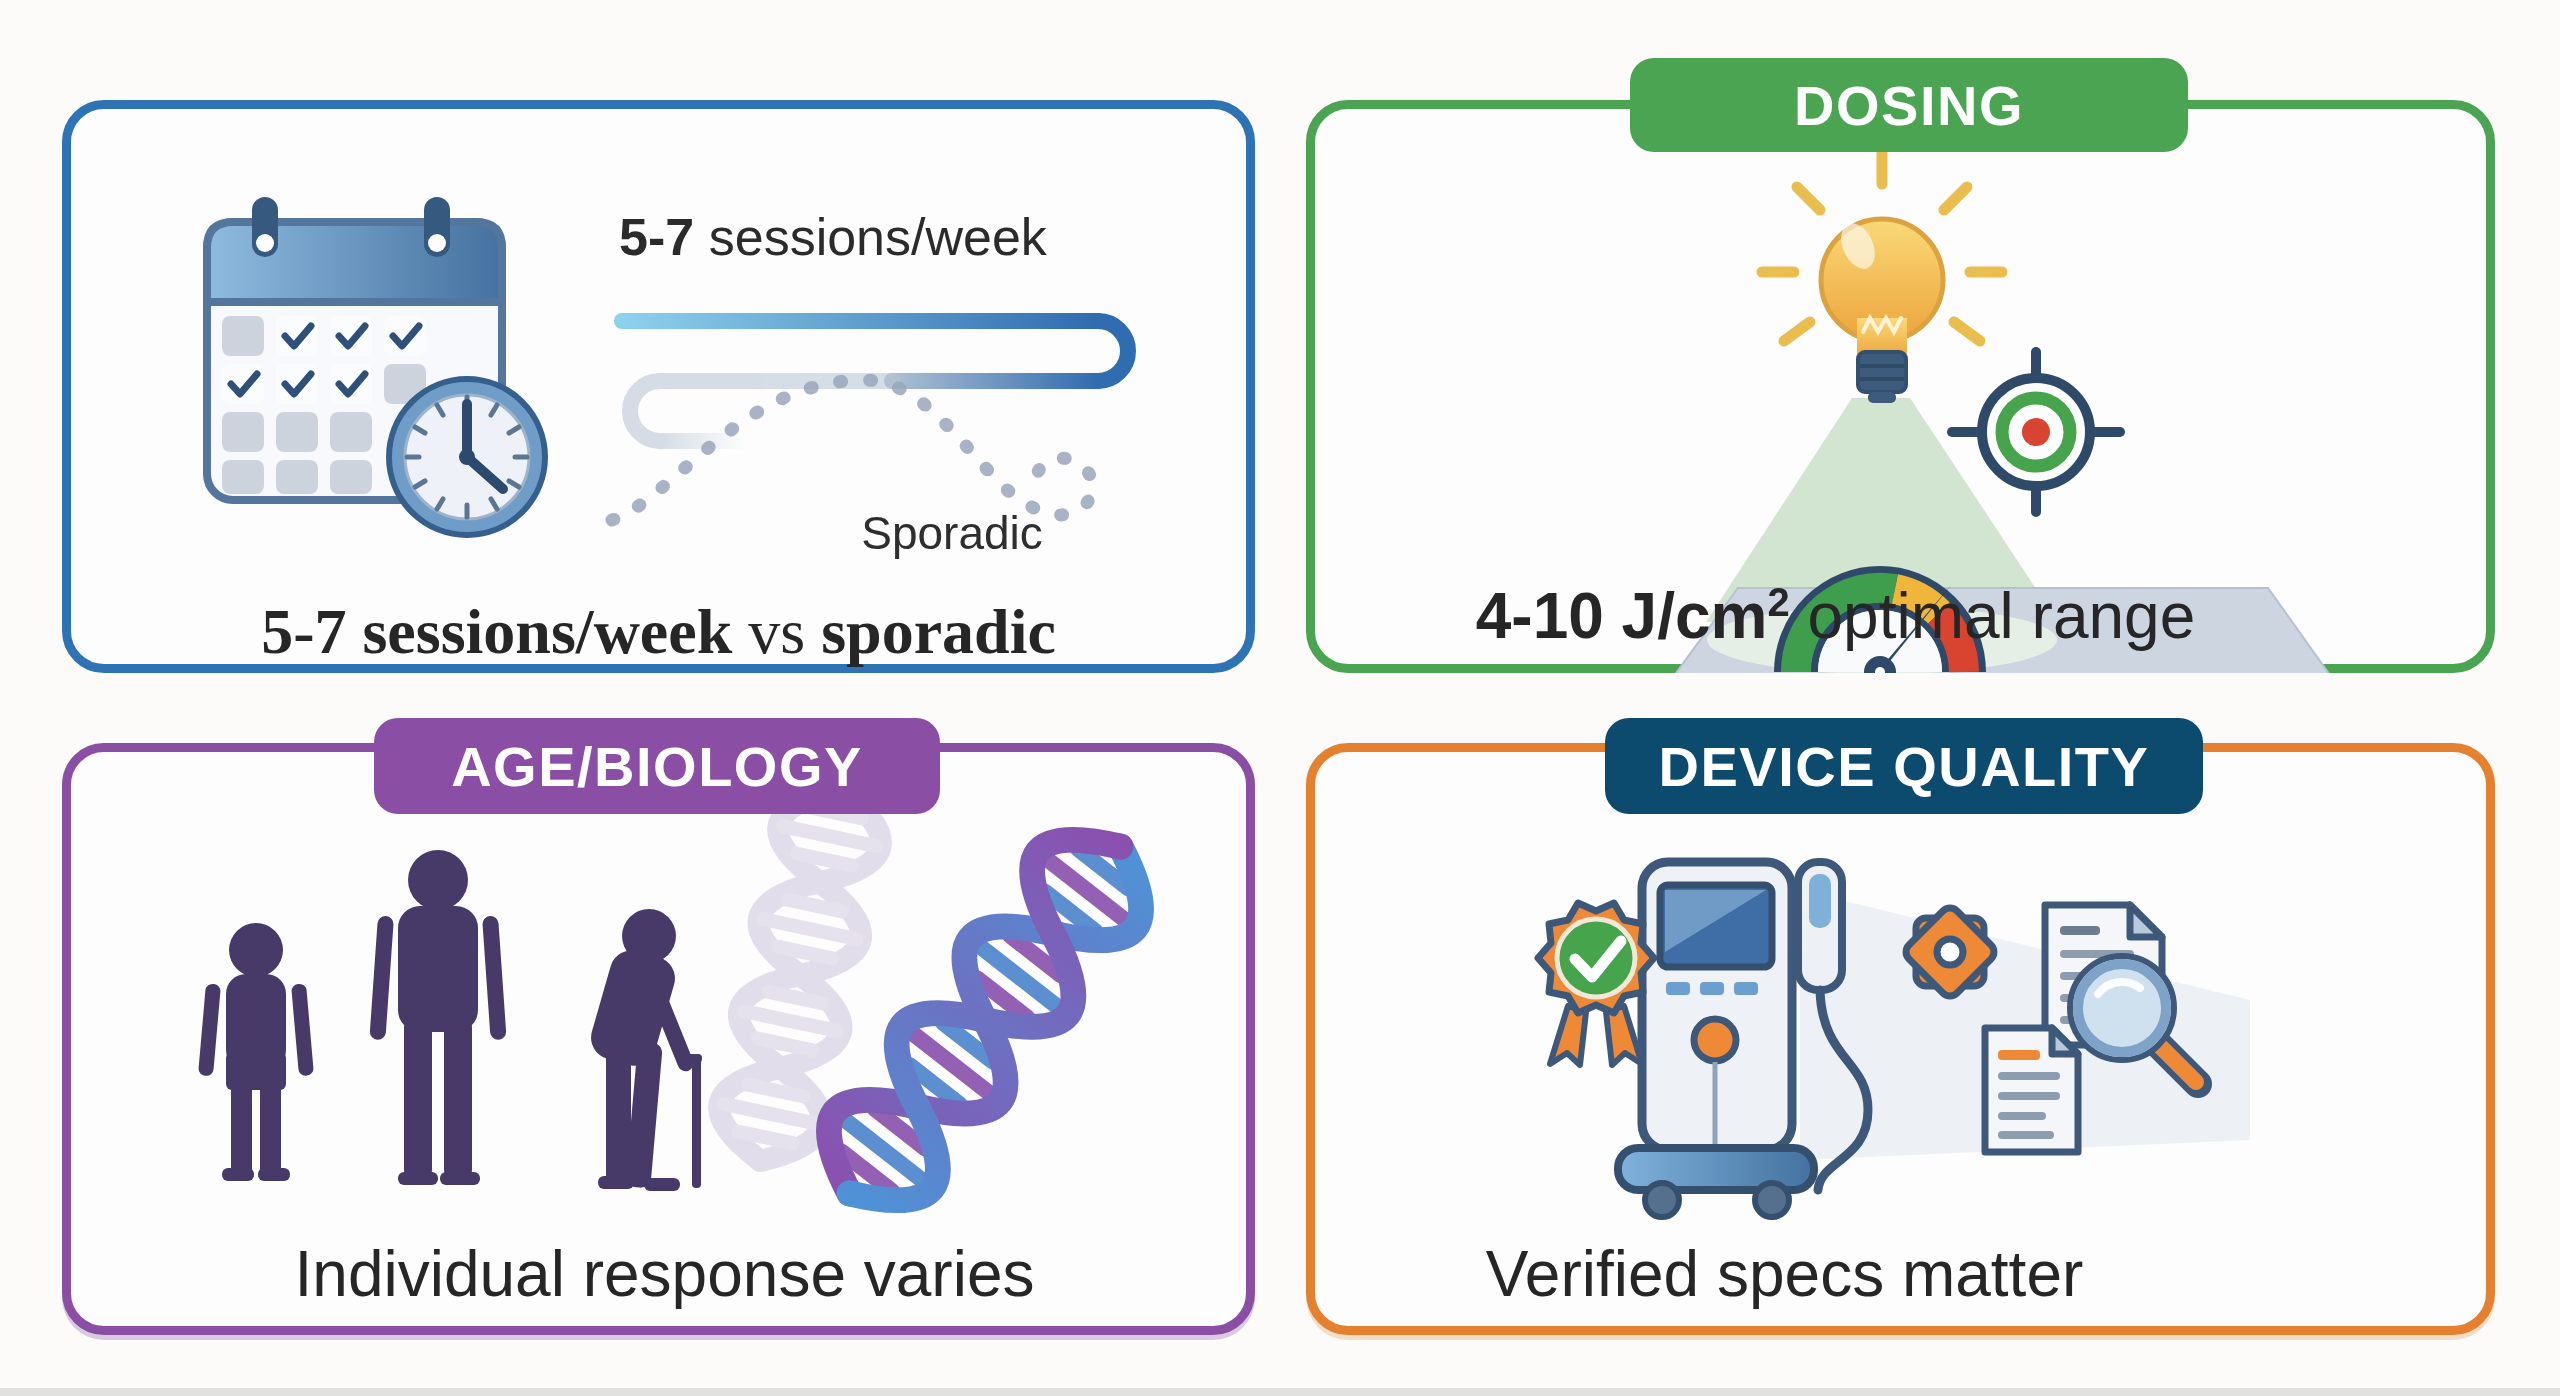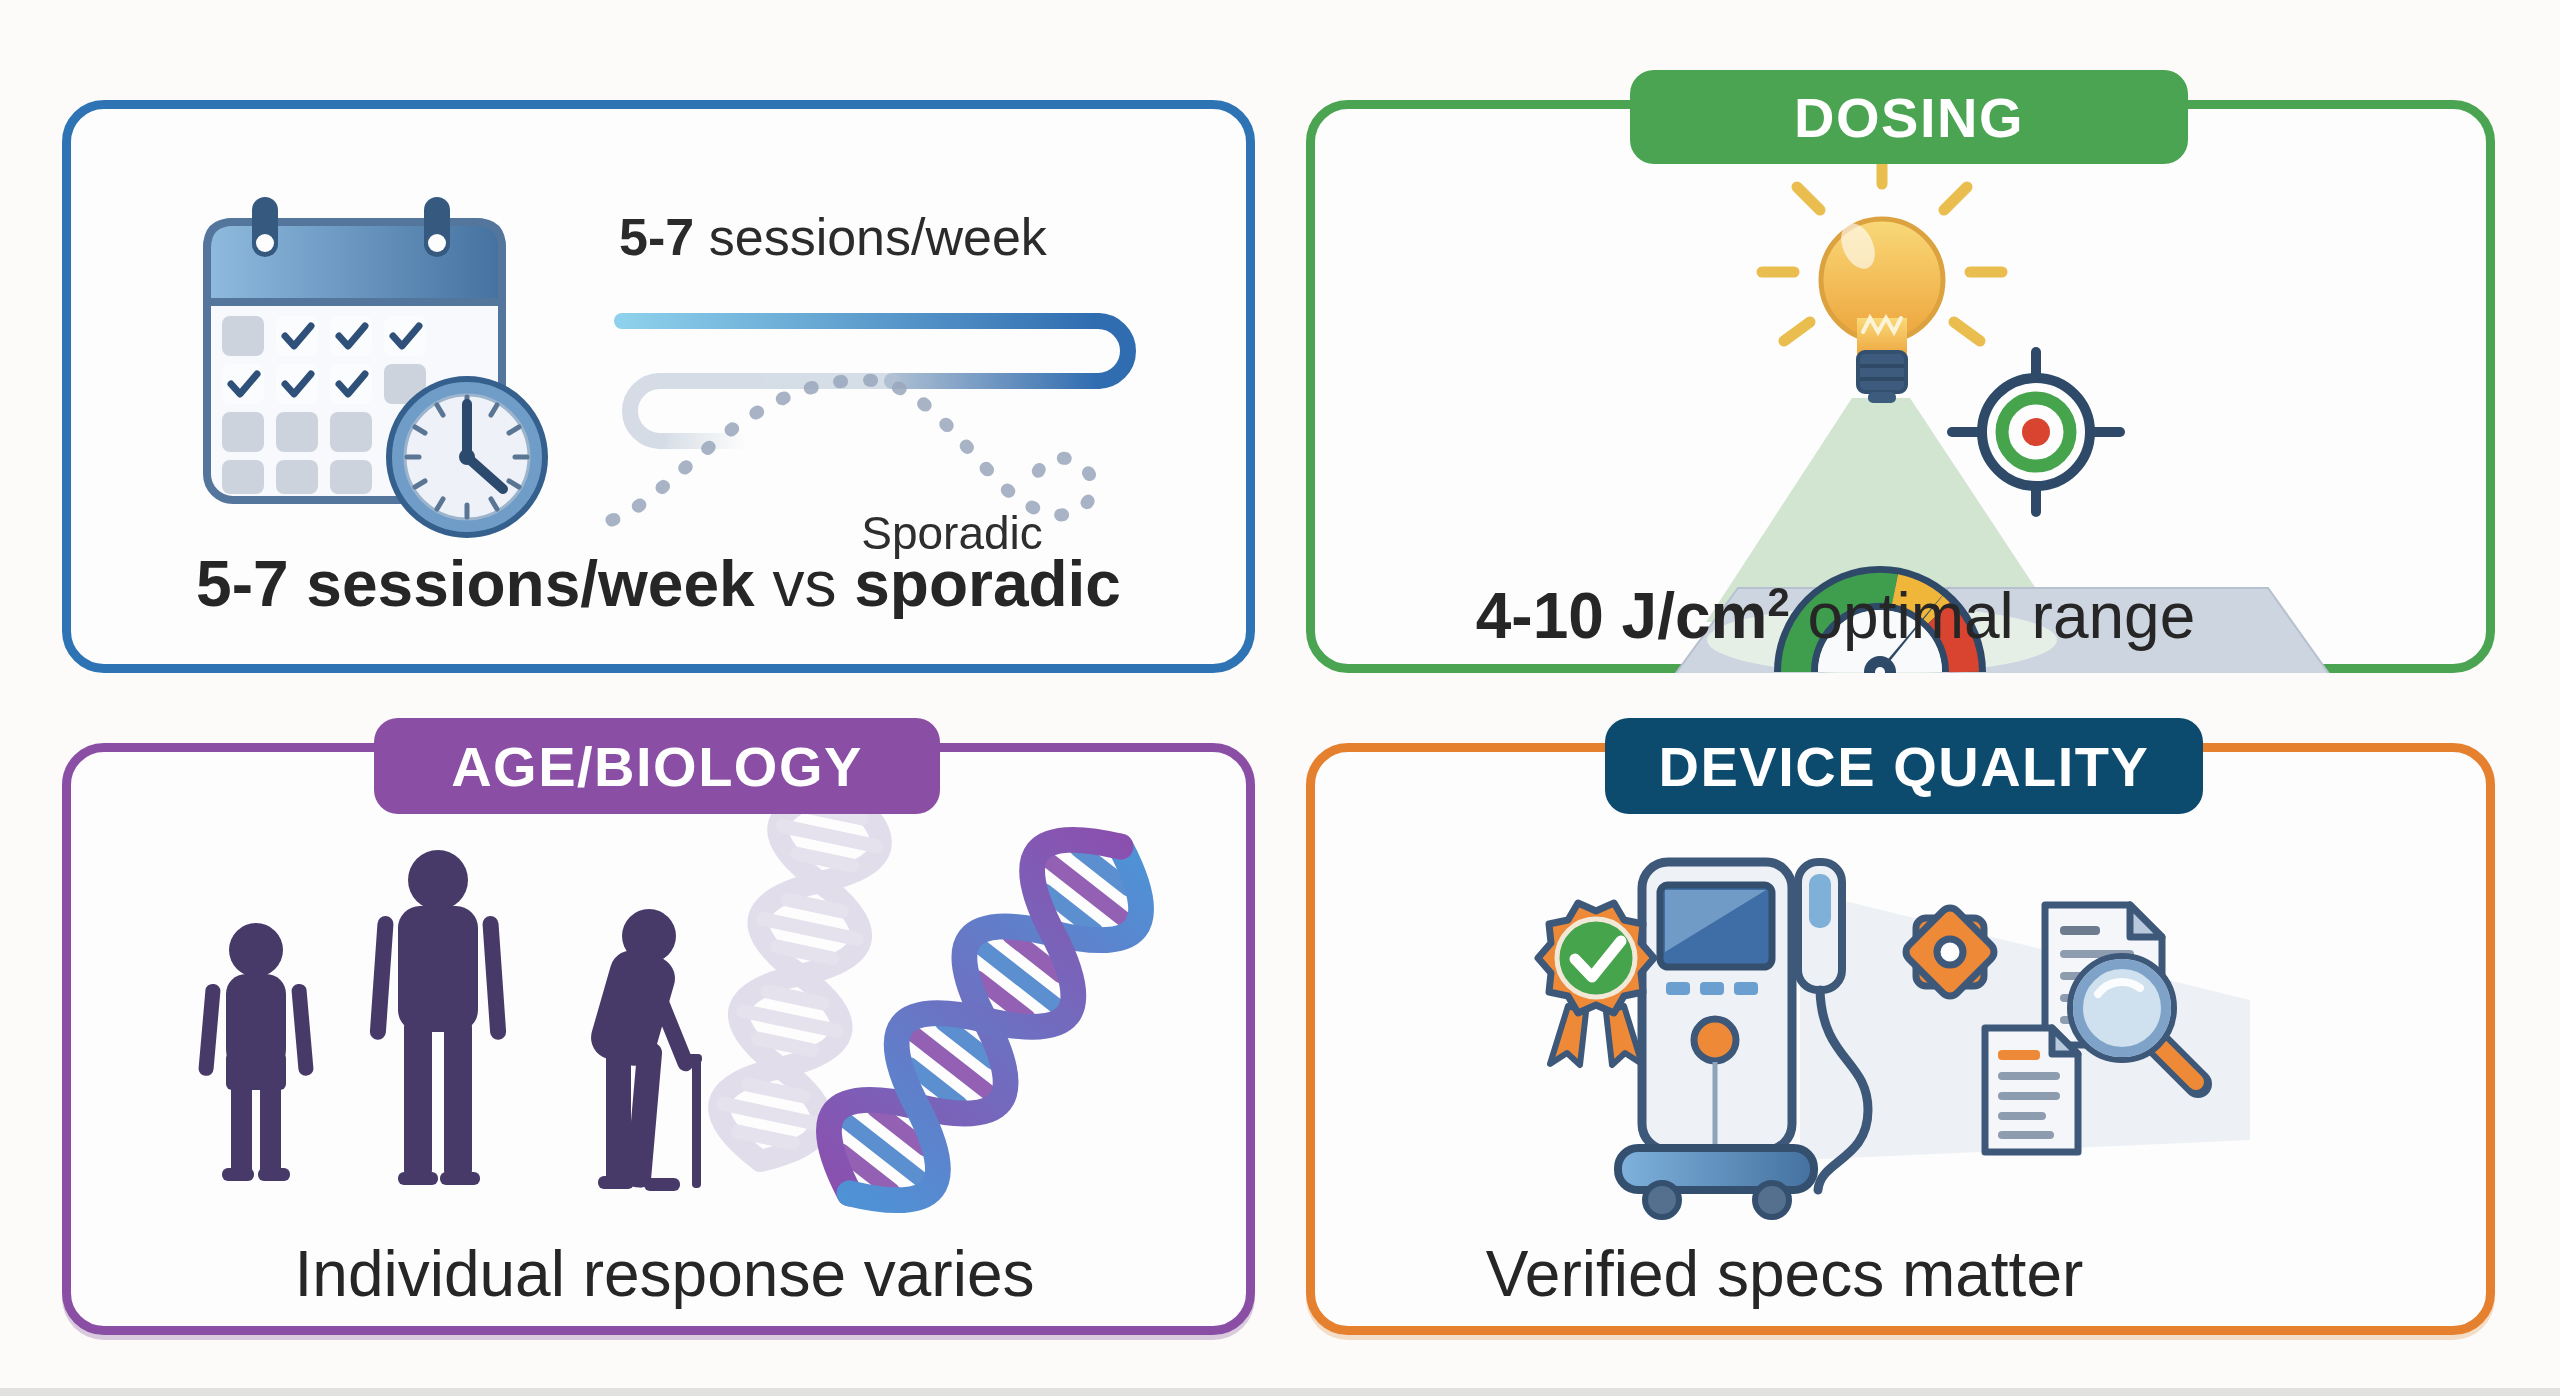--- a/index.html
+++ b/index.html
@@ -24,21 +24,21 @@
   .panel.orange{border-color:#e5802f;box-shadow:0 5px 0 rgba(220,130,50,.25);}
   .tab{
     position:absolute;
     border-radius:24px;
     color:#ffffff;
     font-size:56px;font-weight:700;letter-spacing:1.5px;
     display:flex;align-items:center;justify-content:center;
     z-index:3;
   }
   .tab.blue{background:#2d79bd;}
-  .tab.green{background:#4aa451;margin-top:12px;}
+  .tab.green{background:#4aa451;}
   .tab.purple{background:#8a4fa5;}
   .tab.orange{background:#0c4a6e;}
   .caption{
     position:absolute;
     text-align:center;
     font-size:64px;
     color:#262626;
     z-index:2;
     line-height:72px;
   }
@@ -146,21 +146,21 @@
     <g>
       <path d="M 612 520 C 640 512 680 470 718 440 C 756 410 800 382 860 380 C 915 378 950 430 995 478 C 1020 505 1052 522 1075 512 C 1100 500 1098 470 1072 460 C 1048 452 1028 470 1040 495" fill="none" stroke="#99a7bc" stroke-width="13" stroke-linecap="round" stroke-dasharray="2 28" opacity="0.85"></path>
     </g>
 
     <text x="833" y="255" text-anchor="middle" font-size="52" fill="#2b2b2b">
       <tspan font-weight="700">5-7</tspan><tspan font-weight="400"> sessions/week</tspan>
     </text>
     <text x="952" y="549" text-anchor="middle" font-size="46" fill="#2e2e2e">Sporadic</text>
   </svg>
 
-  <div class="caption" style="left:62px;top:548px;width:1193px;">
+  <div class="caption" style="left:62px;top:596px;width:1193px;font-family:Liberation Serif, serif;">
     <span class="b">5-7 sessions/week</span><span> vs </span><span class="b">sporadic</span>
   </div>
 
   <div class="panel green" style="left:1306px;top:100px;width:1189px;height:573px;"></div>
   <div class="tab green" style="left:1630px;top:58px;width:558px;height:94px;">
     <span>DOSING</span>
   </div>
 
   <svg class="art" style="left:1306px;top:100px;" width="1189" height="573" viewBox="1306 100 1189 573">
     <defs>

